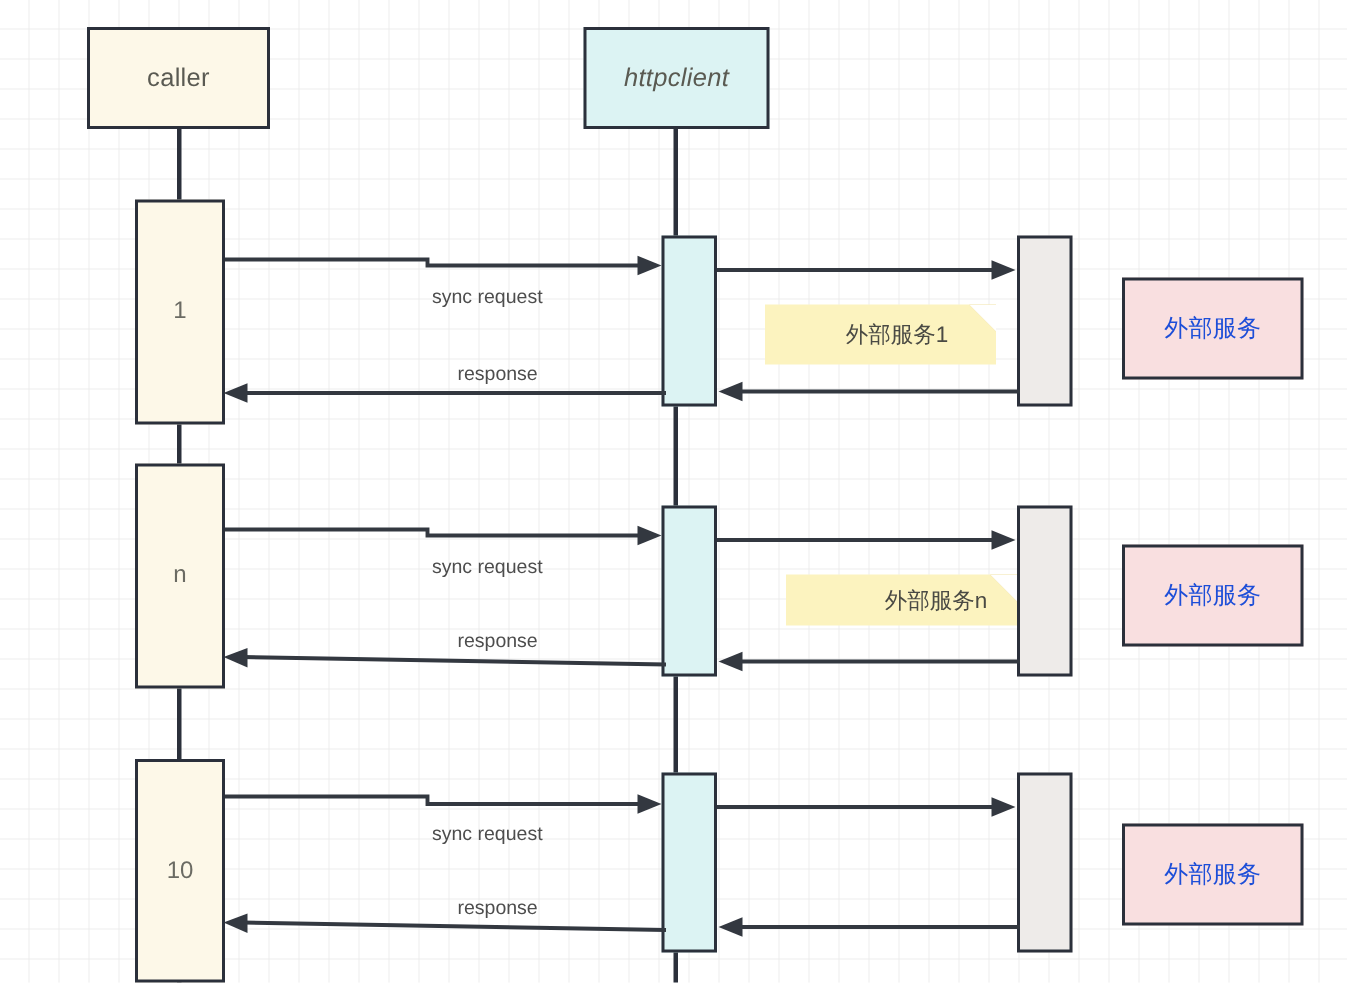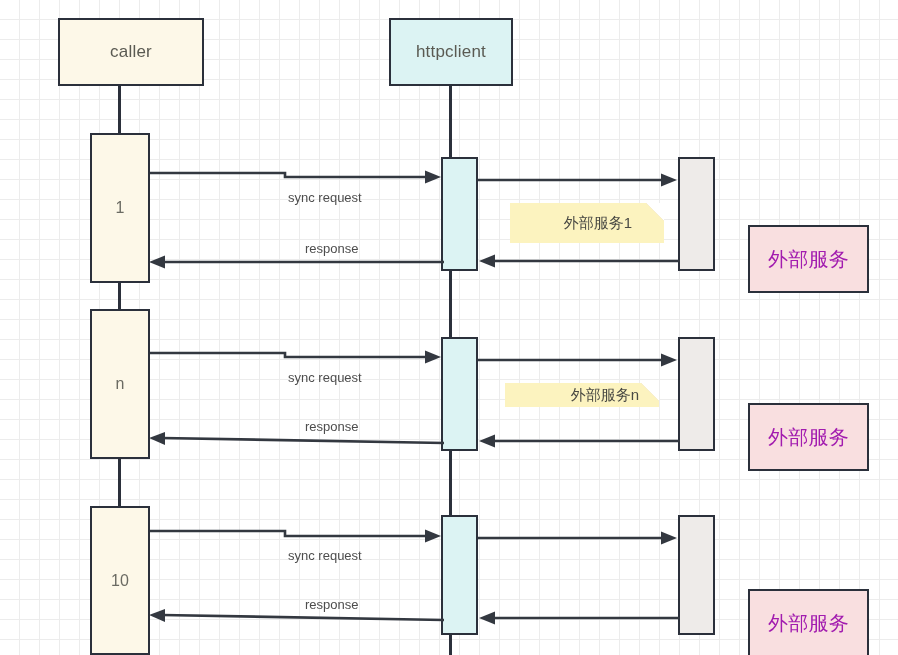--- a/index.html
+++ b/index.html
@@ -25,21 +25,21 @@
     position:absolute;
     box-sizing:border-box;
     border:2.5px solid #2b303b;
     display:flex;align-items:center;justify-content:center;
     color:#5a5a52;
     font-size:17px;
     letter-spacing:.2px;
   }
   .node.caller-head{background:#fdf8e8;}
   .node.client-head{background:#dcf3f3;}
-  .node.pinkbox{background:#f9dfe0;color:#a21caf;font-size:20px;margin-top:40px;}
+  .node.pinkbox{background:#f9dfe0;color:#1d4ed8;font-size:16px;}
 
   .lifeline{
     position:absolute;
     width:3px;
     background:#2b303b;
   }
 
   .act{
     position:absolute;
     box-sizing:border-box;
@@ -85,25 +85,25 @@
   }
 </style>
 </head>
 <body>
 
 <div id="canvas">
 
   <div class="lifeline" style="left:118px;top:86px;height:569px;"></div>
   <div class="lifeline" style="left:449px;top:86px;height:569px;"></div>
 
-  <div class="node caller-head" style="left:58px;top:18px;width:146px;height:68px;text-align:right;">
+  <div class="node caller-head" style="left:58px;top:18px;width:122px;height:68px;text-align:right;">
     <span>caller</span>
   </div>
 
-  <div class="node client-head" style="left:389px;top:18px;width:124px;height:68px;">
+  <div class="node client-head" style="left:389px;top:18px;width:124px;height:68px;font-style:italic;">
     <span>httpclient</span>
   </div>
 
   <div class="act caller" style="left:90px;top:133px;width:60px;height:150px;">
     <span>1</span>
   </div>
   <div class="act client" style="left:441px;top:157px;width:37px;height:114px;"></div>
   <div class="act ext" style="left:678px;top:157px;width:37px;height:114px;"></div>
 
   <div class="edge" style="left:150px;top:165px;">
@@ -175,21 +175,21 @@
   </div>
 
   <div class="edge" style="left:148px;top:432px;">
     <svg width="296" height="18" viewBox="0 0 296 18">
       <line x1="14" y1="6" x2="296" y2="11" stroke="#333840" stroke-width="2.6"></line>
       <polygon points="1,6 17,0 17,13" fill="#333840"></polygon>
     </svg>
   </div>
   <div class="msg-label" style="left:305px;top:419px;">response</div>
 
-  <div class="note" style="left:505px;top:383px;width:154px;height:24px;padding-left:24px;">
+  <div class="note" style="left:524px;top:383px;width:154px;height:34px;padding-left:24px;">
     <span class="fold"></span>
     <span class="fold-hole"></span>
     <span class="note-label">外部服务n</span>
   </div>
 
   <div class="node pinkbox" style="left:748px;top:363px;width:121px;height:68px;">
     <span>外部服务</span>
   </div>
 
   <div class="act caller" style="left:90px;top:486px;width:60px;height:149px;margin-top:20px;">

